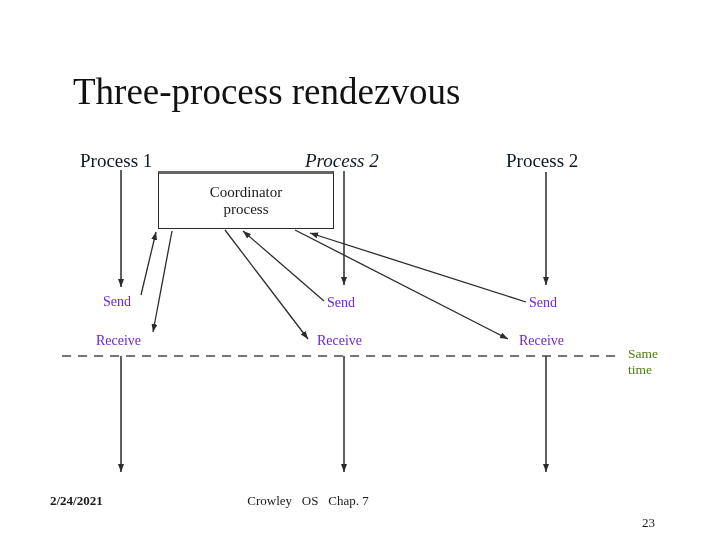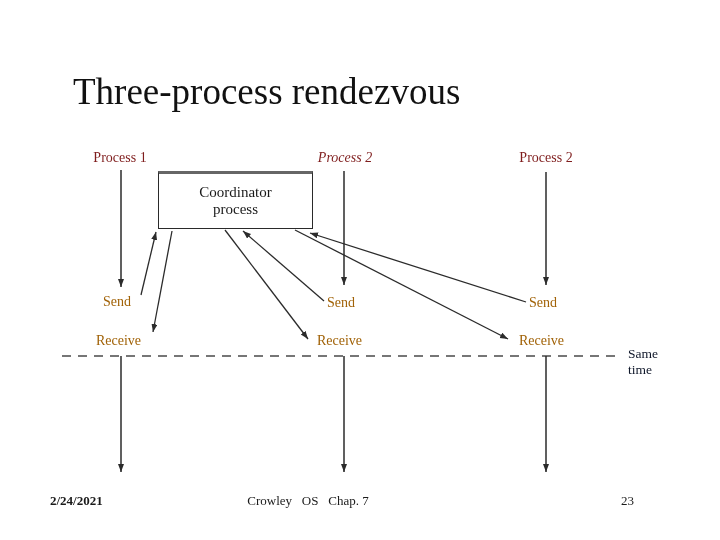--- a/index.html
+++ b/index.html
@@ -1,39 +1,39 @@
 <!DOCTYPE html>
 <html><head>
 <meta charset="utf-8">
 <style>
   html,body{margin:0;padding:0;}
   body{width:720px;height:540px;background:#fff;font-family:"Liberation Serif","DejaVu Serif",serif;}
   .slide{position:relative;width:720px;height:540px;background:#ffffff;overflow:hidden;}
   .title{position:absolute;left:73px;top:70px;width:380px;text-align:center;
          font-size:37px;color:#111;letter-spacing:0px;white-space:nowrap;}
-  .proc-label{position:absolute;width:80px;text-align:center;font-size:14px;color:#7f1d1d;white-space:nowrap;}
+  .proc-label{position:absolute;width:80px;text-align:left;font-size:19px;color:#0f172a;white-space:nowrap;}
   #proc1{left:80px;top:150px;}
   #proc2{left:305px;top:150px;font-style:italic;}
   #proc3{left:506px;top:150px;}
-  .coord-box{position:absolute;left:158px;top:171px;width:155px;height:58px;box-sizing:border-box;
+  .coord-box{position:absolute;left:158px;top:171px;width:176px;height:58px;box-sizing:border-box;
              border:1.5px solid #2a2a2a;border-top:3px solid #666;background:#fff;
              display:flex;flex-direction:column;align-items:center;justify-content:center;}
   .coord-box div{font-size:15px;line-height:17px;color:#1a1a1a;text-align:center;}
-  .lbl{position:absolute;font-size:14px;color:#a16207;white-space:nowrap;}
+  .lbl{position:absolute;font-size:14px;color:#6d28d9;white-space:nowrap;}
   #send1{left:103px;top:294px;}
   #send2{left:327px;top:295px;}
   #send3{left:529px;top:295px;}
   #recv1{left:96px;top:333px;}
   #recv2{left:317px;top:333px;}
   #recv3{left:519px;top:333px;}
-  .same-time{position:absolute;left:628px;top:346px;font-size:13.5px;line-height:15.5px;color:#0f172a;}
+  .same-time{position:absolute;left:628px;top:346px;font-size:13.5px;line-height:15.5px;color:#4d7c0f;}
   .footer-item{position:absolute;top:493px;font-size:13px;color:#1a1a1a;white-space:pre;}
   #footer-date{left:50px;font-weight:bold;}
   #footer-center{left:0;width:616px;text-align:center;}
-  #footer-page{left:600px;width:55px;text-align:center;}
+  #footer-page{left:600px;width:55px;text-align:right;margin-top:22px;}
   svg.wires{position:absolute;left:0;top:0;width:720px;height:540px;}
 </style>
 </head>
 <body>
 
 <div class="slide">
 
   <div class="title">Three-process rendezvous</div>
 
   <div id="proc1" class="proc-label">Process 1</div>

